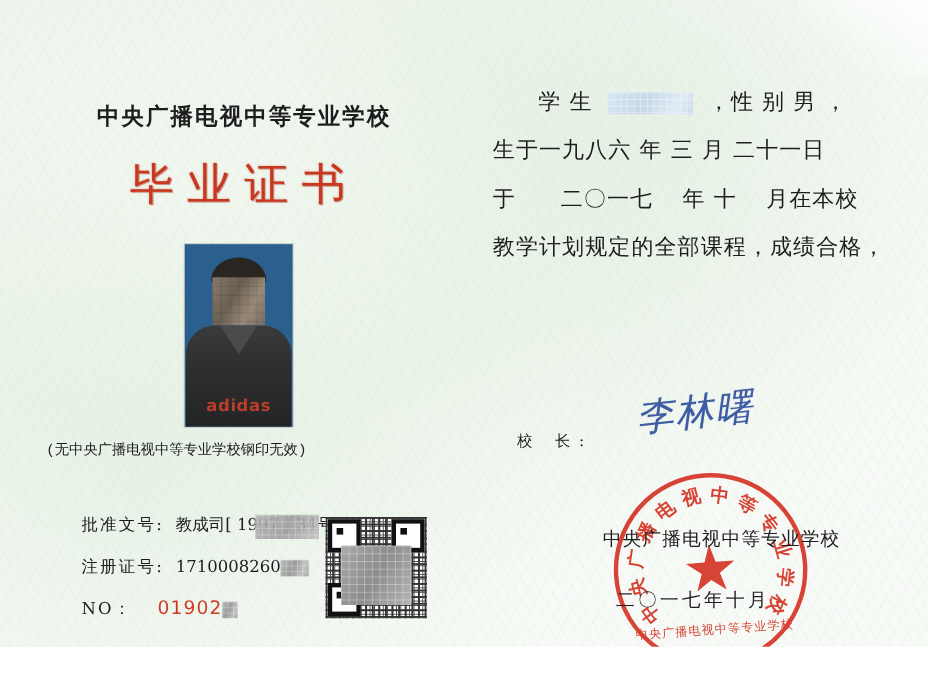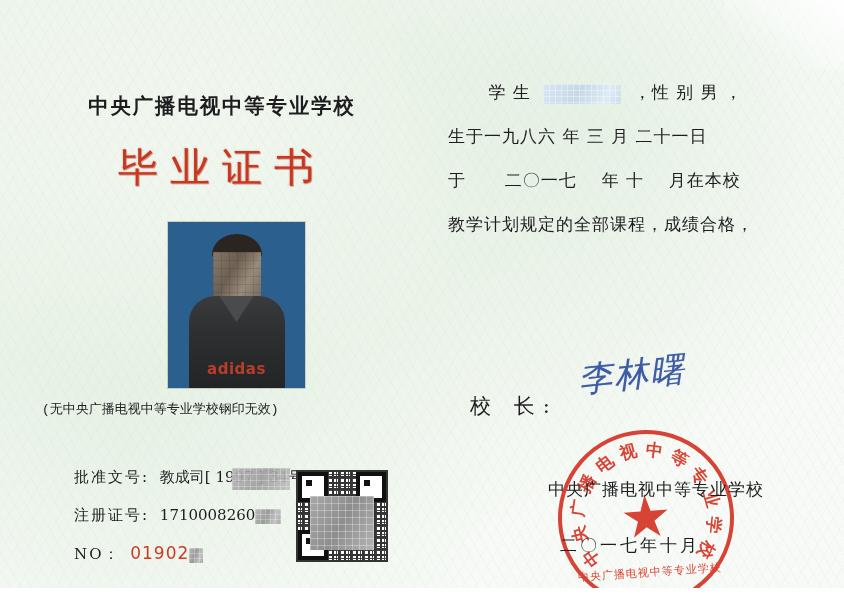--- a/index.html
+++ b/index.html
@@ -87,21 +87,20 @@
 
   .photo-frame {
     position: absolute;
     left: 168px;
     top: 222px;
     width: 98px;
     height: 166px;
     background: #2b5f8e;
     overflow: hidden;
     box-shadow: 0 0 0 1px rgba(0,0,0,0.15);
-    padding-left: 39px;
   }
   .photo-bg {
     position: absolute; inset: 0;
     background: linear-gradient(180deg, #3a6f9e 0%, #2f6somo 1%, #2d608f 60%, #2a5a87 100%);
   }
   .photo-head {
     position: absolute;
     left: 50%; top: 18px;
     width: 46px; height: 56px;
     transform: translateX(-50%);
@@ -193,21 +192,21 @@
       linear-gradient(90deg, rgba(255,255,255,0.25) 1px, transparent 1px),
       linear-gradient(180deg, rgba(255,255,255,0.25) 1px, transparent 1px),
       linear-gradient(110deg, #b9b9b9, #9a9a9a 45%, #c2c2c2 75%, #a8a8a8);
     background-size: 5px 5px, 5px 5px, 100% 100%;
   }
   .no-value {
     color: #cf3b22;
     font-family: "DejaVu Sans", sans-serif;
     font-size: 17px;
     letter-spacing: 1px;
-    margin-left: 5px;
+    margin-left: 18px;
   }
 
   .qr {
     position: absolute;
     left: 296px;
     top: 470px;
     width: 92px;
     height: 92px;
     background: #ffffff;
   }
@@ -260,21 +259,21 @@
     opacity: 0.9;
   }
 
   
   .body-text {
     position: absolute;
     left: 18px;
     top: 70px;
     width: 384px;
     font-family: "DejaVu Serif", serif;
-    font-size: 17px;
+    font-size: 20px;
     color: #1d1d1f;
     line-height: 44px;
     letter-spacing: 1px;
   }
   .body-line { white-space: nowrap; height: 44px; }
   .indent { display: inline-block; width: 34px; }
   .gap-sm { display: inline-block; width: 12px; }
   .gap-md { display: inline-block; width: 26px; }
   .gap-lg { display: inline-block; width: 46px; }
   .name-mask {
@@ -288,21 +287,21 @@
       linear-gradient(180deg, rgba(255,255,255,0.35) 1px, transparent 1px),
       linear-gradient(115deg, #d8e6f2, #c6d8e8 45%, #dfeaf4 80%, #cddcea);
     background-size: 6px 6px, 6px 6px, 100% 100%;
   }
 
   .principal {
     position: absolute;
     left: 40px;
     top: 392px;
     font-family: "DejaVu Serif", serif;
-    font-size: 21px;
+    font-size: 14px;
     letter-spacing: 8px;
     color: #1d1d1f;
   }
   .signature {
     position: absolute;
     left: 148px;
     top: 352px;
     font-family: "DejaVu Serif", serif;
     font-size: 34px;
     color: #2f4f9e;

